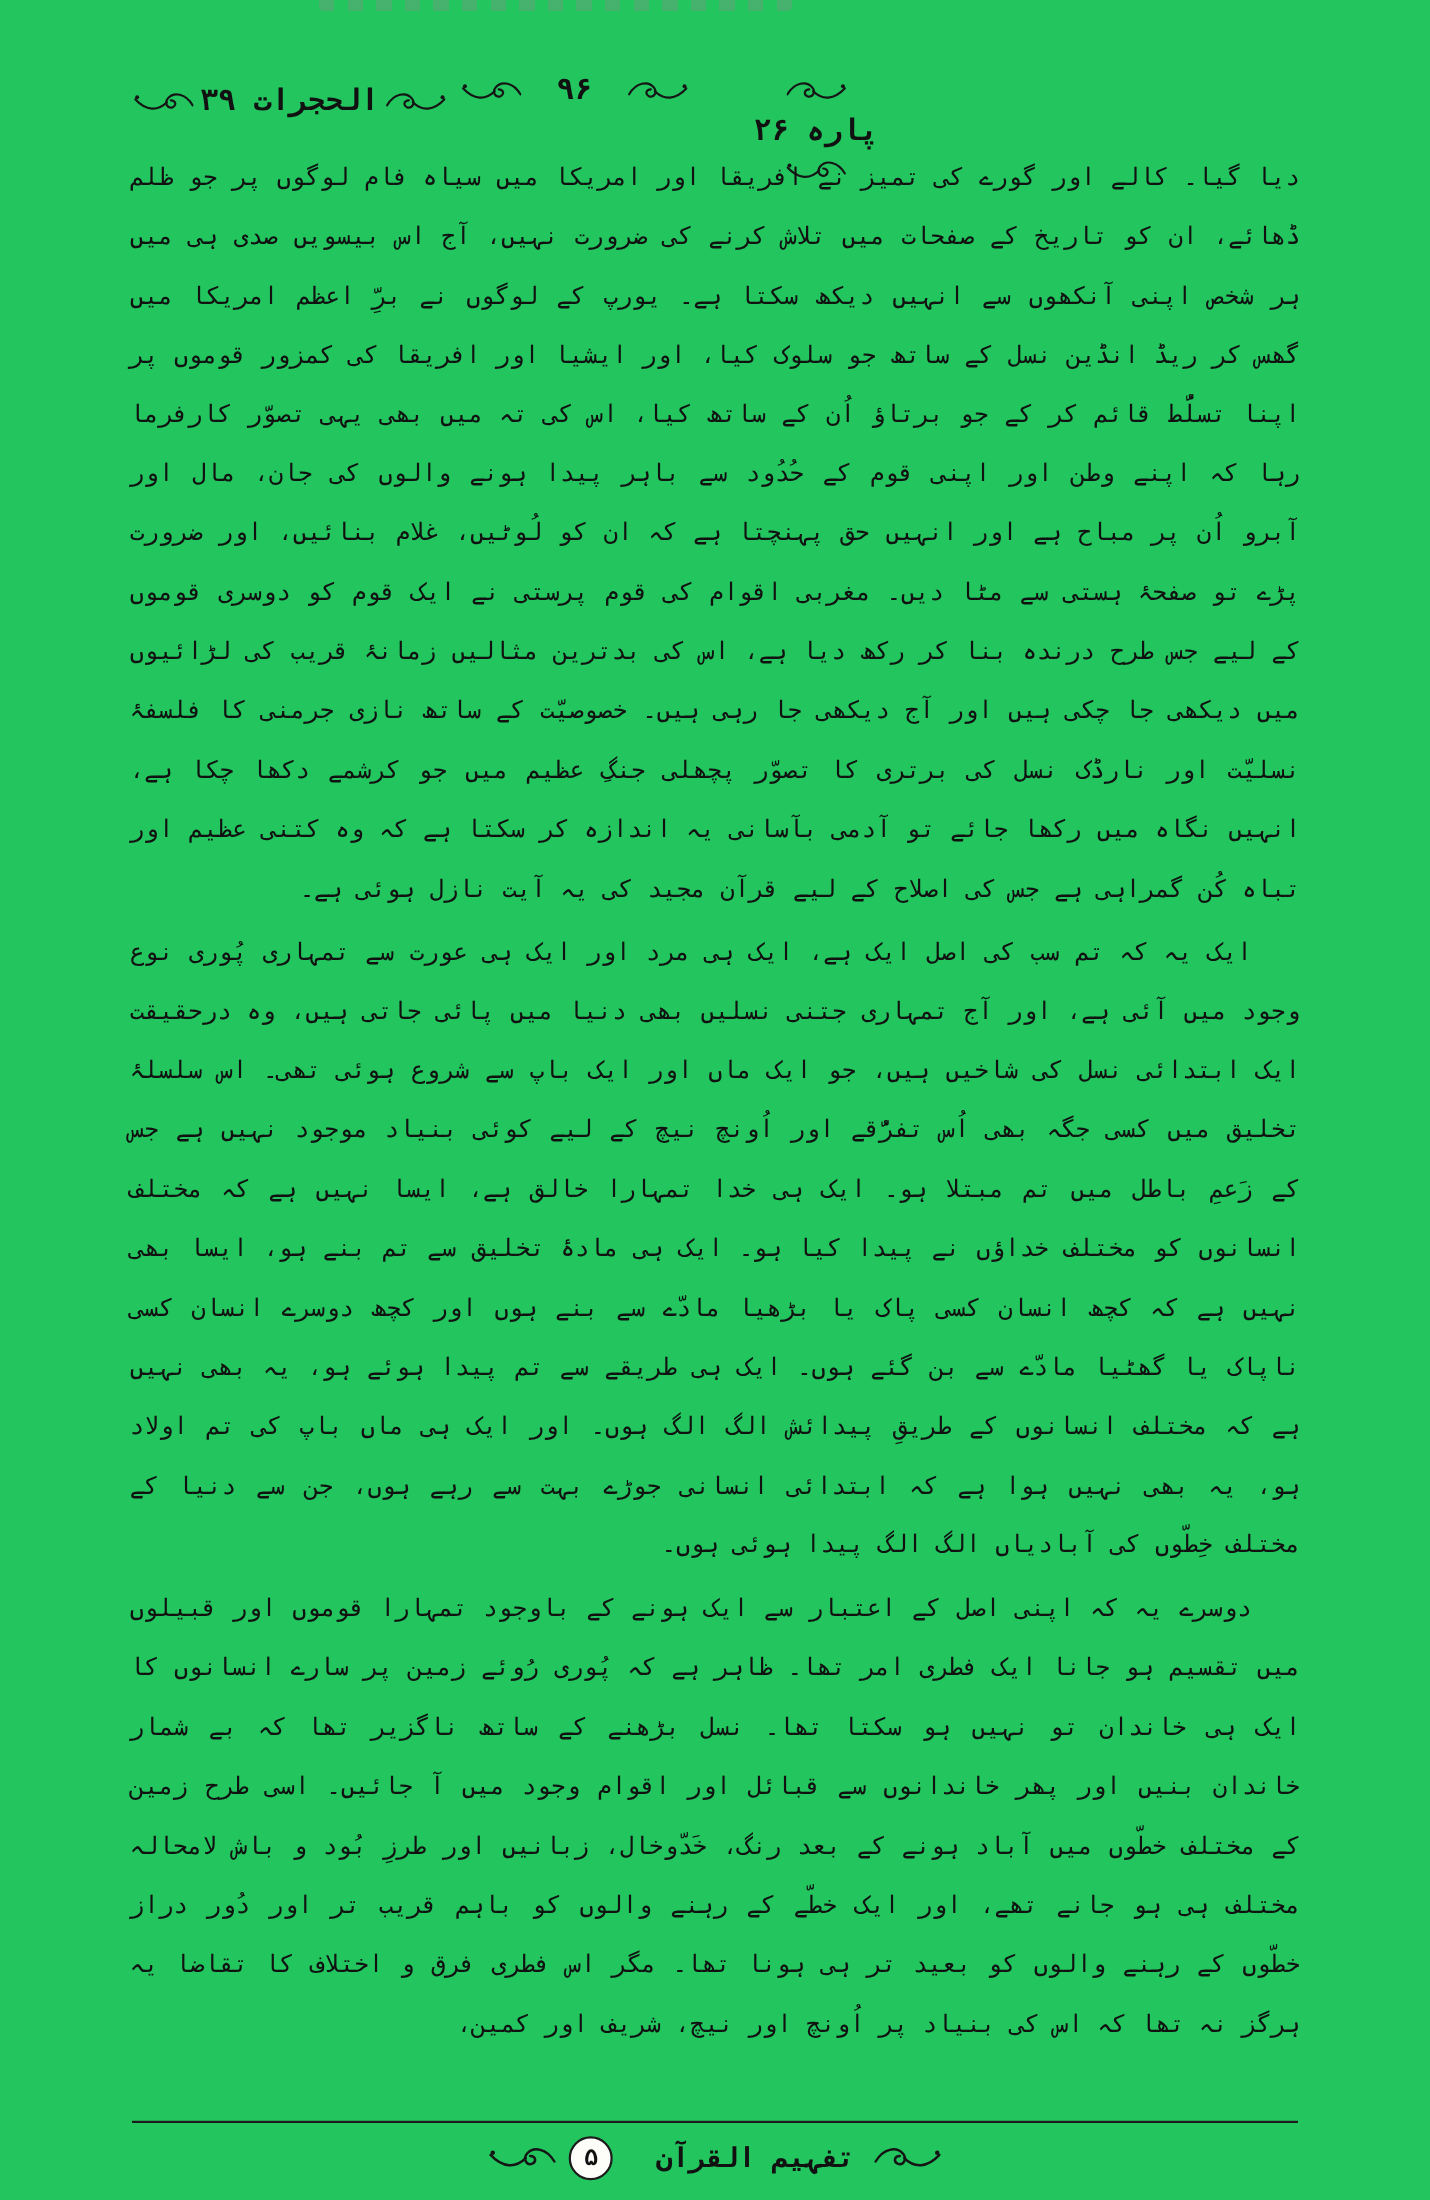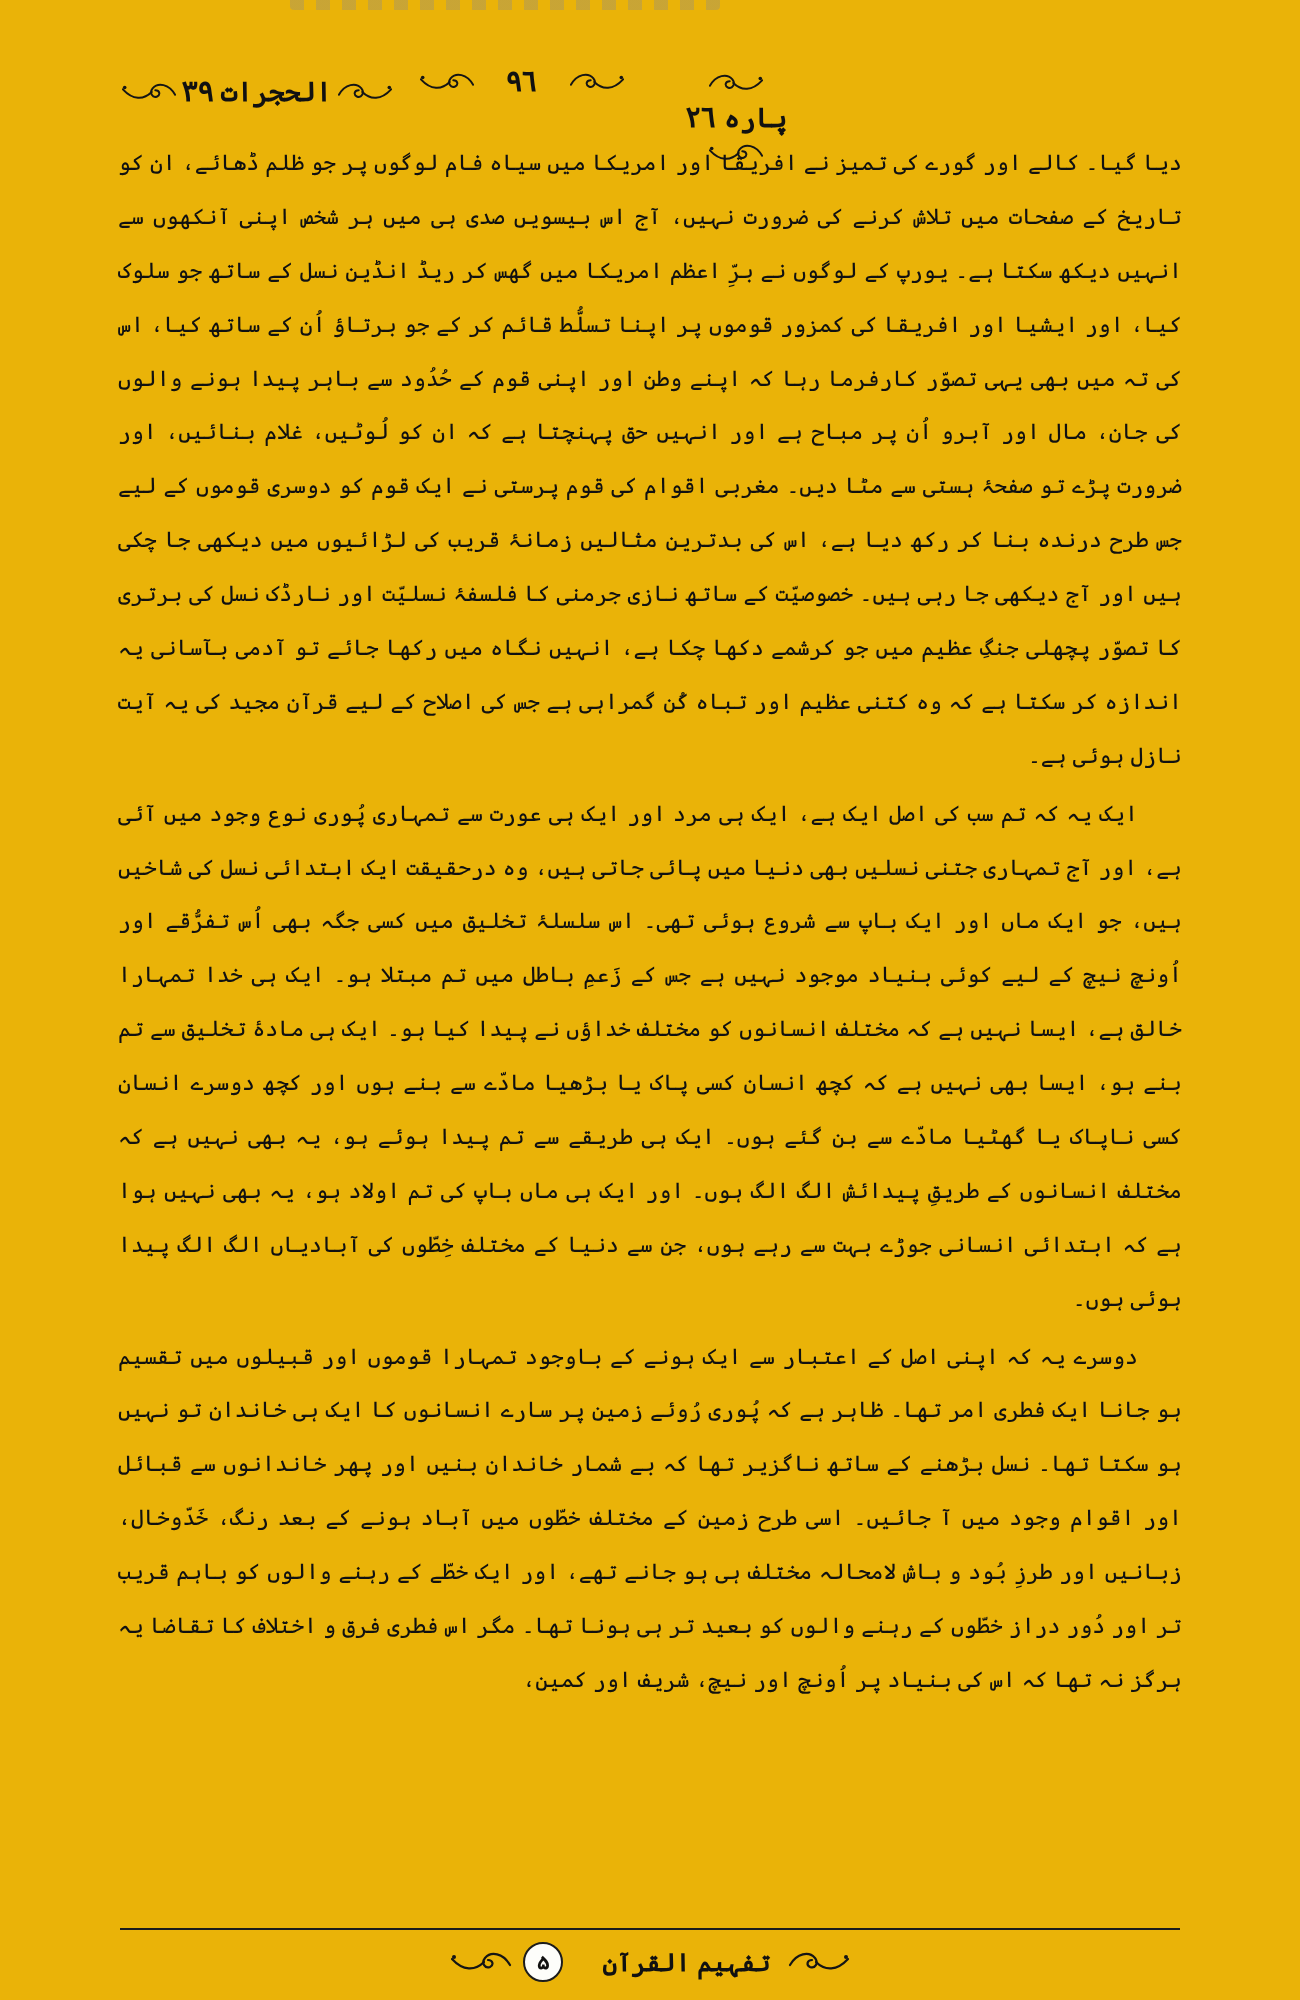--- a/index.html
+++ b/index.html
@@ -5,23 +5,23 @@
   html, body {
     margin: 0;
     padding: 0;
     background: #d8d6d2;
   }
   .page {
     position: relative;
     width: 1300px;
     height: 2000px;
     margin: 0 auto;
-    background: #eab308;
+    background: #22c55e;
     color: #111;
-    font-family: Liberation Sans, sans-serif;
+    font-family: Liberation Mono, monospace;
     box-sizing: border-box;
     overflow: hidden;
   }
   
   .scan-artifact {
     position: absolute;
     top: 0;
     left: 290px;
     width: 430px;
     height: 10px;

